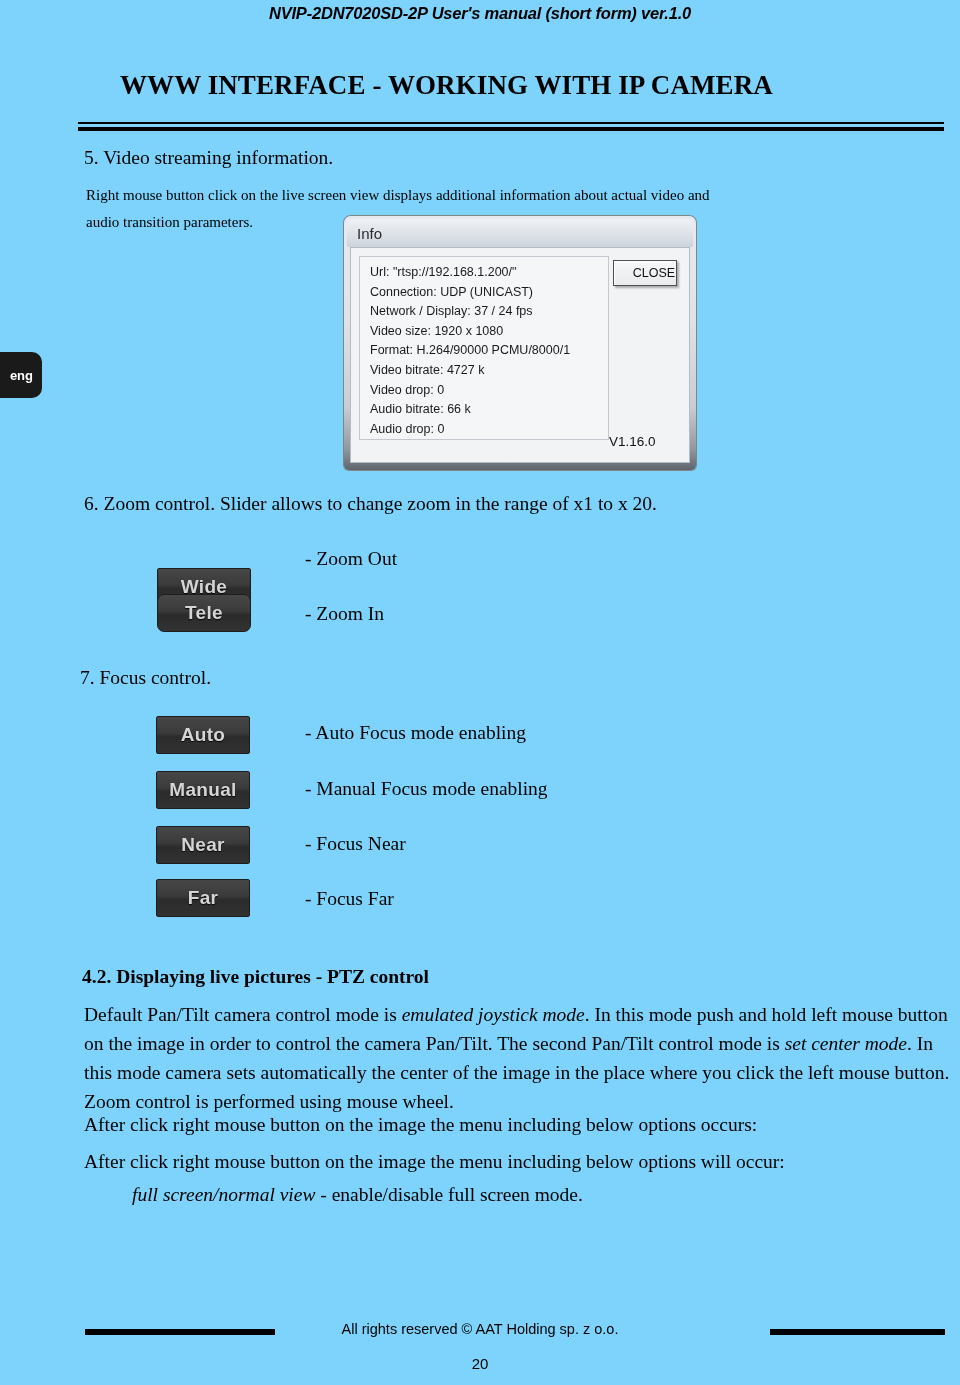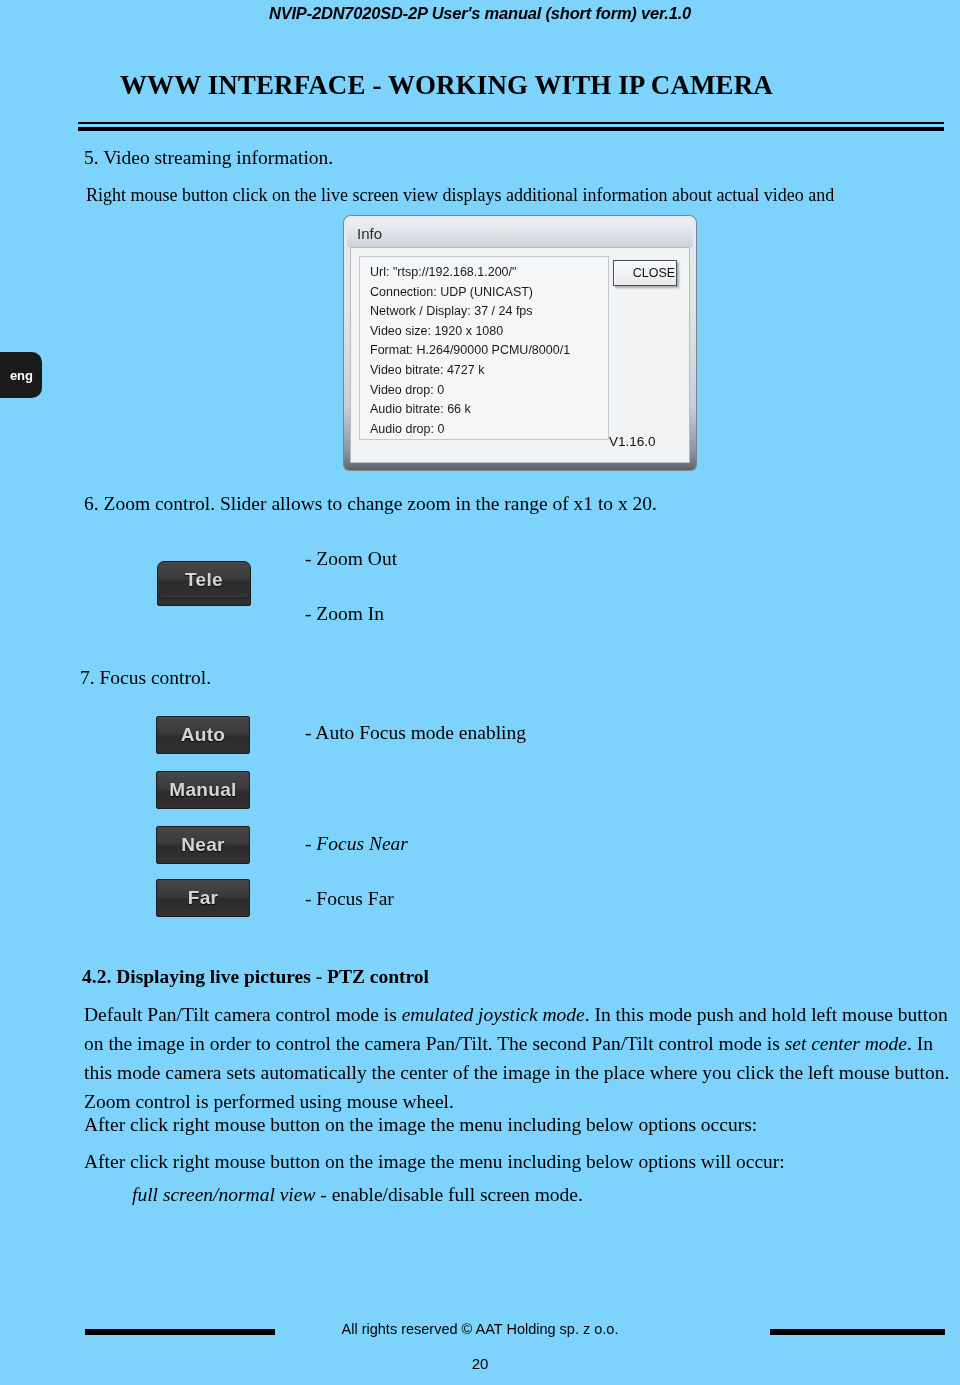--- a/index.html
+++ b/index.html
@@ -80,21 +80,21 @@
     left: 78px;
     top: 127px;
     width: 866px;
     height: 4px;
     background: #000;
   }
 
   
   .body-text {
     position: absolute;
-    font-size: 18px;
+    font-size: 15px;
     line-height: 27px;
     text-align: left;
   }
   .list-line {
     position: absolute;
     font-size: 19.5px;
     line-height: 27px;
   }
   .para {
     position: absolute;
@@ -270,20 +270,21 @@
   <div class="lang-tab">
     <span>eng</span>
   </div>
 
   <div class="page-title">WWW INTERFACE - WORKING WITH IP CAMERA</div>
   <div class="rule-thin"></div>
   <div class="rule-thick"></div>
 
   <div class="list-line" style="left:84px; top:144px;">5.  Video streaming information.</div>
   <div class="body-text" style="left:86px; top:182px; width:872px;">Right mouse button click on the live screen view displays additional information about actual video and</div>
+  <div class="body-text" style="left:86px; top:209px;">audio transition parameters.</div>
 
   <div class="info-dialog">
     <div class="info-titlebar">
       <span>Info</span>
     </div>
     <div class="info-body">
       <div class="info-list">
         <div>Url: "rtsp://192.168.1.200/"</div>
         <div>Connection: UDP (UNICAST)</div>
         <div>Network / Display:  37 / 24 fps</div>
@@ -301,40 +302,41 @@
     </div>
   </div>
 
   <div class="list-line" style="left:84px; top:490px;">6. Zoom control. Slider allows to change zoom in the range of x1 to x 20.</div>
 
   <div class="cam-btn" style="left:157px; top:568px;">
     <span>Wide</span>
   </div>
   <div class="cam-label" style="left:305px; top:548px;">- Zoom Out</div>
 
-  <div class="cam-btn" style="left:157px; top:561px;border-radius:7px;">
+  <div class="cam-btn" style="left:157px; top:594px;border-radius:7px;">
     <span>Tele</span>
   </div>
   <div class="cam-label" style="left:305px; top:603px;">- Zoom In</div>
 
   <div class="list-line" style="left:80px; top:664px;">7. Focus control.</div>
 
   <div class="cam-btn" style="left:156px; top:716px;">
     <span>Auto</span>
   </div>
   <div class="cam-label" style="left:305px; top:722px;">- Auto Focus mode enabling</div>
 
   <div class="cam-btn" style="left:156px; top:771px;">
     <span>Manual</span>
   </div>
+  <div class="cam-label" style="left:305px; top:778px;">- Manual Focus mode enabling</div>
 
   <div class="cam-btn" style="left:156px; top:826px;">
     <span>Near</span>
   </div>
-  <div class="cam-label" style="left:305px; top:833px;font-style:italic;">- Focus Near</div>
+  <div class="cam-label" style="left:305px; top:833px;">- Focus Near</div>
 
   <div class="cam-btn" style="left:156px; top:879px;">
     <span>Far</span>
   </div>
   <div class="cam-label" style="left:305px; top:888px;">- Focus Far</div>
 
   <div class="sub-head" style="left:82px; top:966px;">4.2. Displaying live pictures - PTZ control</div>
 
   <div class="para" style="left:84px; top:1000px;"><span>Default Pan/Tilt camera control mode is </span><span class="it">emulated joystick mode</span><span>. In this mode push and hold left mouse button on the image in order to control the camera Pan/Tilt. The second Pan/Tilt control mode is </span><span class="it">set center mode</span><span>. In this mode camera sets automatically the center of the image in the place where you click the left mouse button. Zoom control is performed using mouse wheel.</span></div>
 

